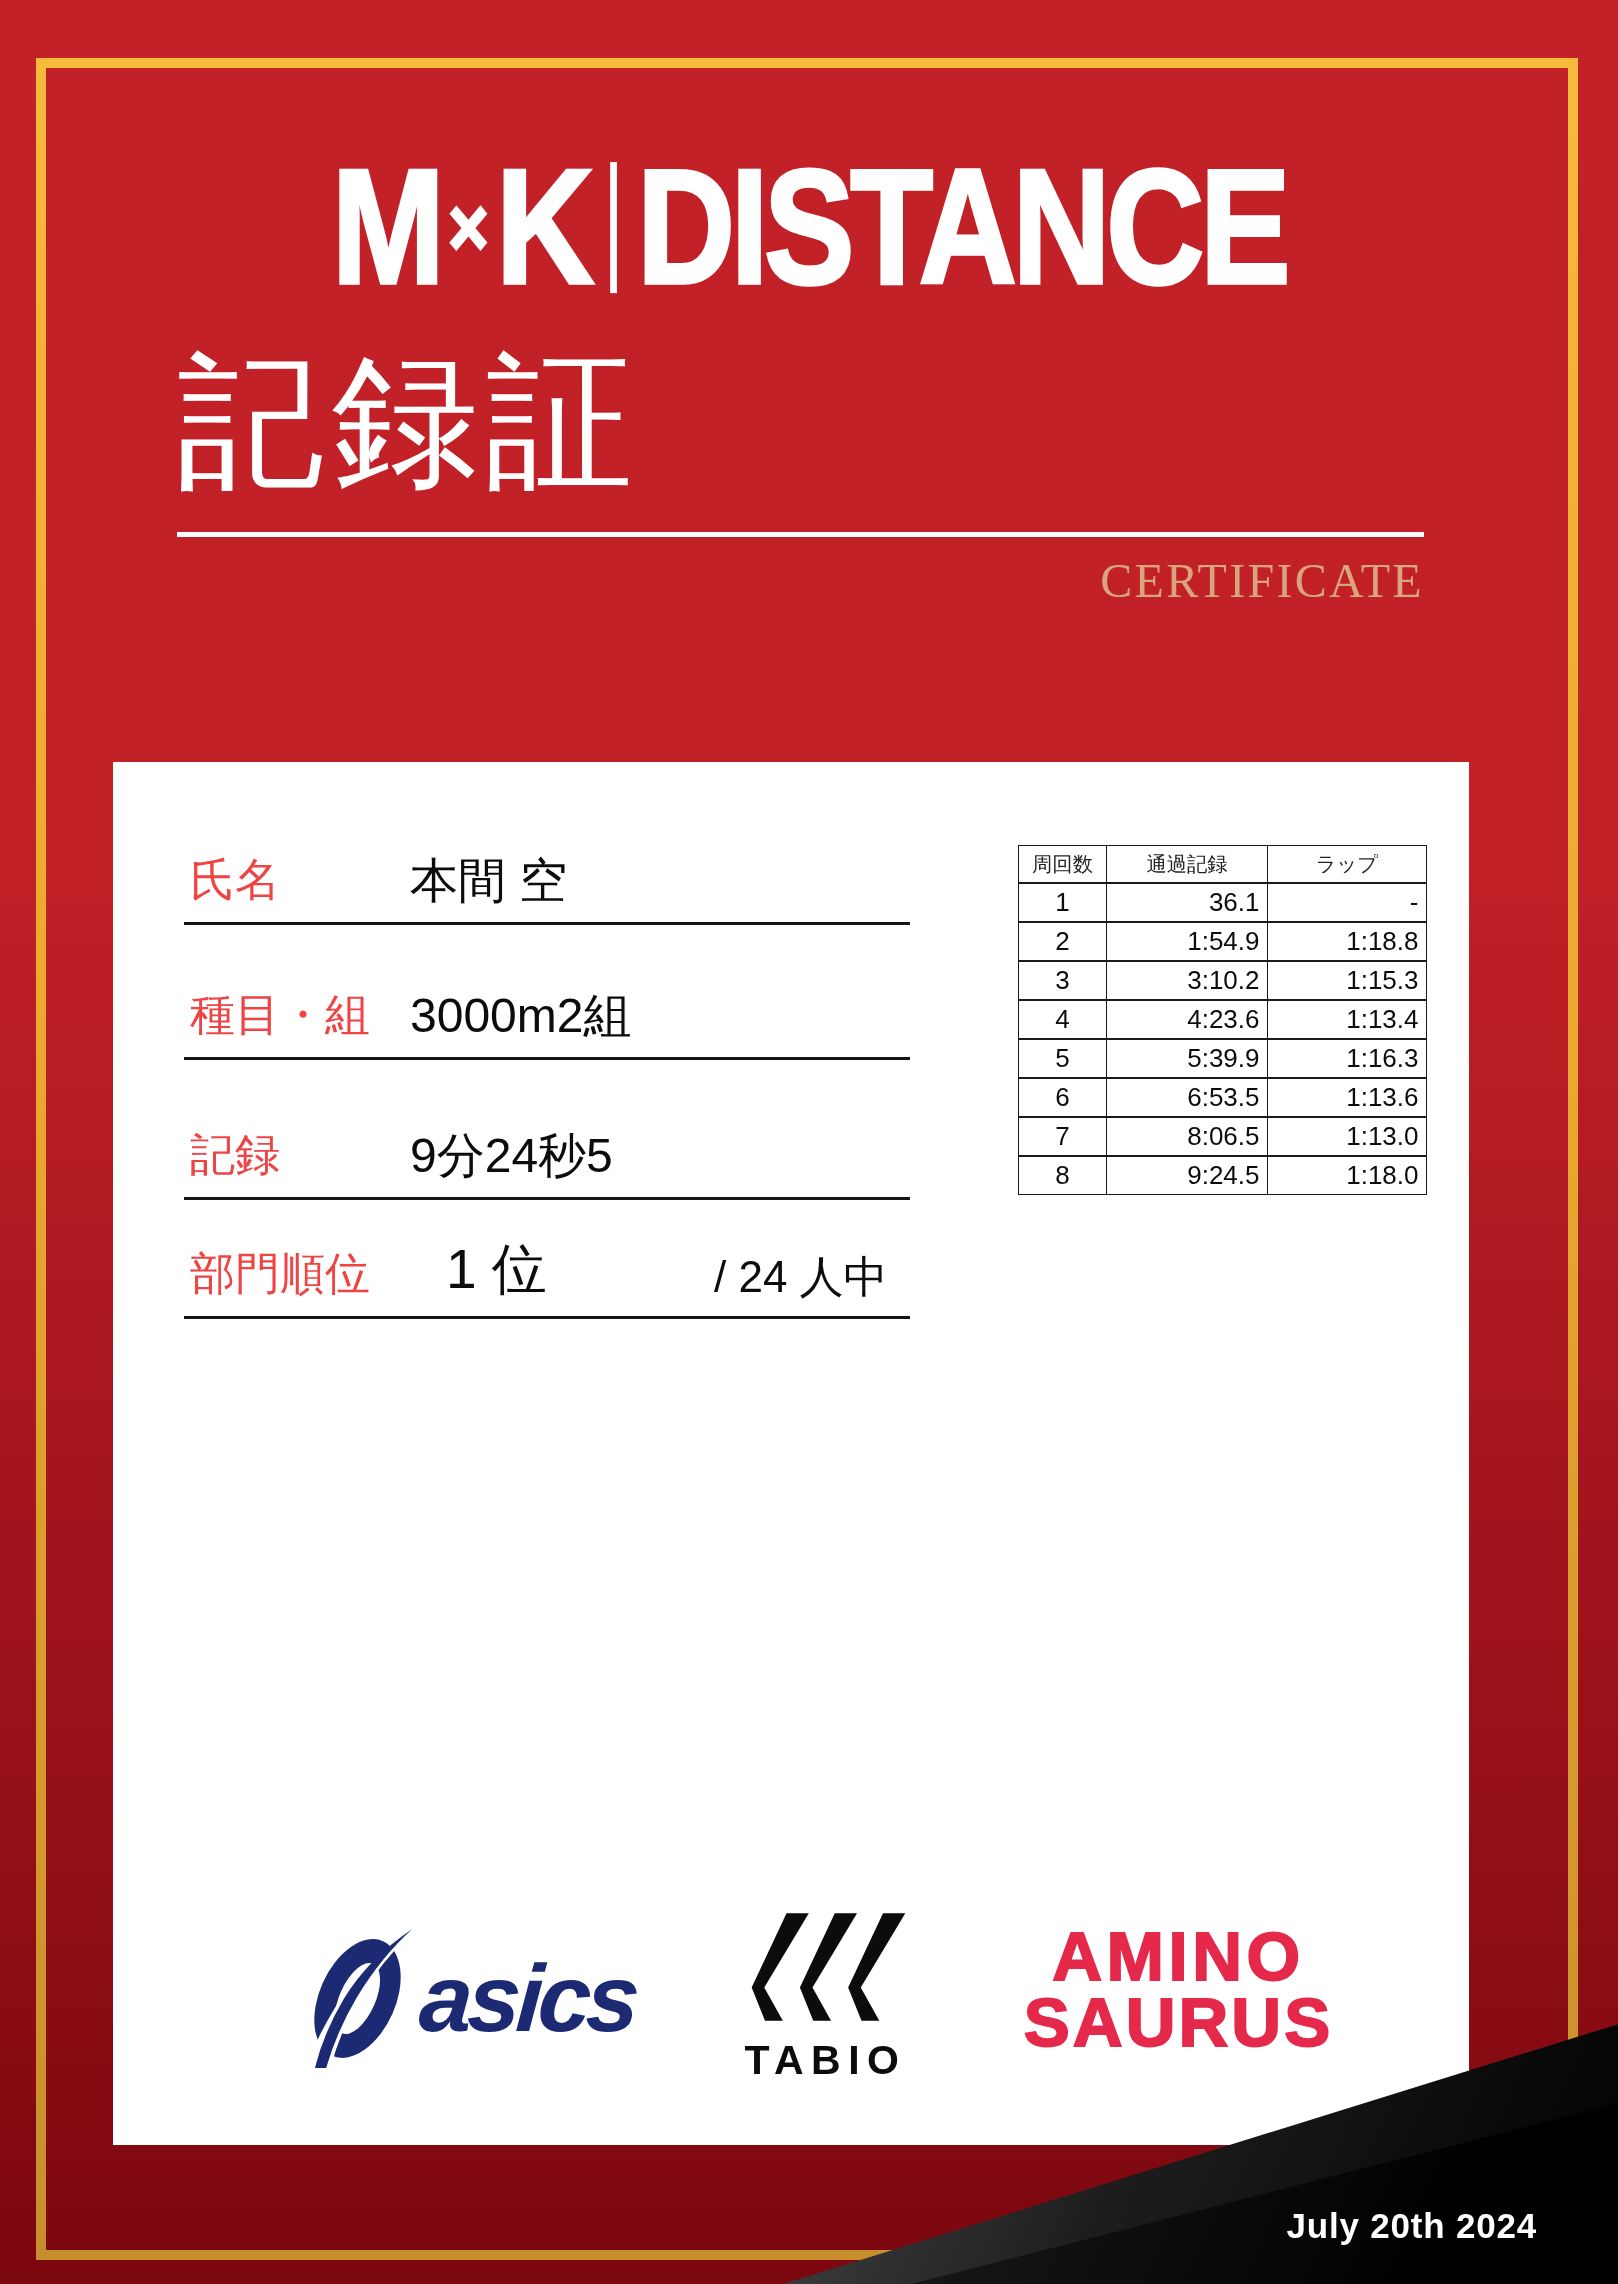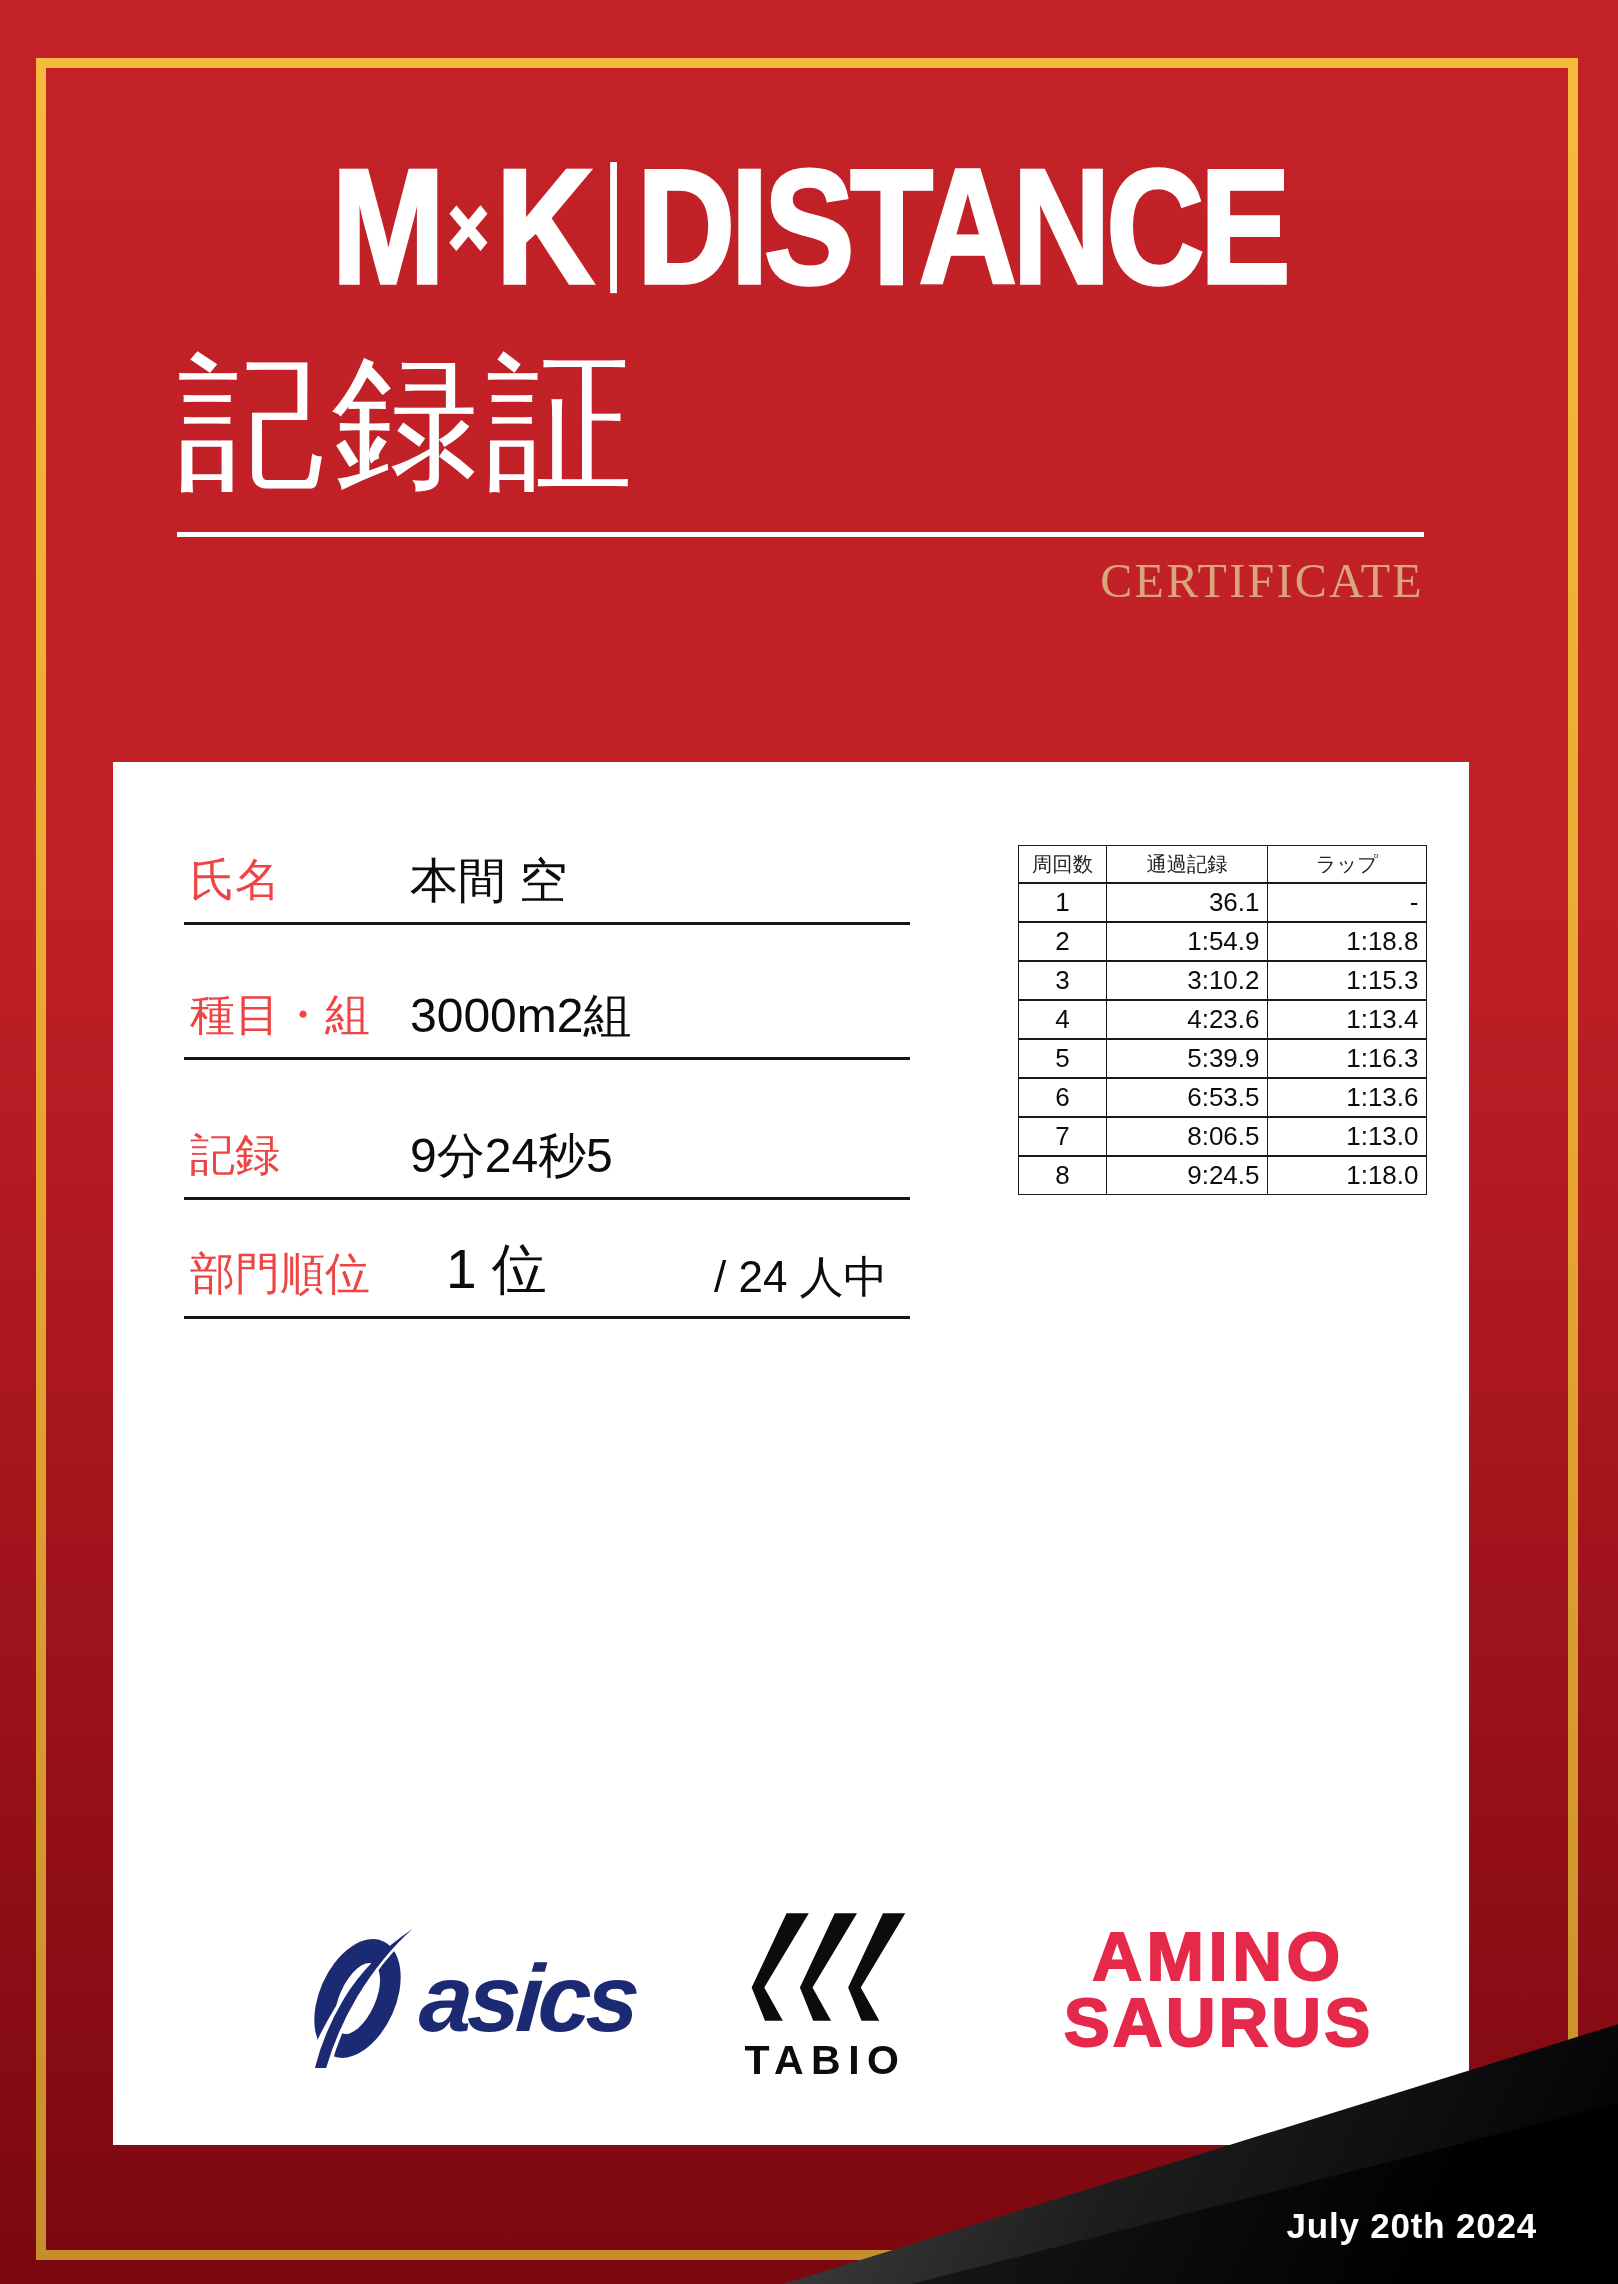--- a/index.html
+++ b/index.html
@@ -15,21 +15,21 @@
   .title-row{position:absolute;left:0;top:157px;width:1618px;display:flex;
     justify-content:center;align-items:center;color:#fff;
     transform:scale(.97,1.16);transform-origin:50% 50%;}
   .title-main{font-size:140px;font-weight:bold;letter-spacing:-4.5px;
     -webkit-text-stroke:3px #fff;line-height:1;}
   .title-times{font-size:72px;font-weight:bold;-webkit-text-stroke:2.3px #fff;
     margin:0 7.5px;line-height:1;}
   .title-bar{width:6.8px;height:113px;background:#fff;margin:0 21px;}
   
   .jp-sub{position:absolute;left:177px;top:342px;color:#fff;
-    font-family:Liberation Sans, sans-serif;font-size:147px;letter-spacing:7.5px;line-height:1.1;}
+    font-family:Liberation Serif, serif;font-size:147px;letter-spacing:7.5px;line-height:1.1;}
   .white-rule{position:absolute;left:177px;top:532px;width:1247px;height:4.5px;background:#fff;}
   .en-sub{position:absolute;left:177px;top:553px;width:1247px;text-align:right;
     font-family:"Liberation Serif",serif;font-size:48px;color:#d9a57c;letter-spacing:2.3px;}
   
   .card{position:absolute;left:113px;top:762px;width:1356px;height:1383px;background:#fff;}
   
   .field-row{position:absolute;left:71px;width:726px;height:90px;border-bottom:3px solid #151515;}
   .field-row .flabel{position:absolute;left:6px;bottom:12px;font-size:45px;color:#ef4444;}
   .field-row .fvalue{position:absolute;left:226px;bottom:9px;font-size:48px;color:#0c0c0c;}
   .field-row .frank{position:absolute;left:262px;bottom:9px;font-size:55px;color:#0c0c0c;margin-top:20px;}
@@ -43,21 +43,21 @@
   .lap-table td{height:35px;font-size:26px;color:#0c0c0c;}
   .col-lap{width:78px;} .col-split{width:151px;} .col-laptime{width:149px;}
   .lap-table td.c0{text-align:center;}
   .lap-table td.c1,.lap-table td.c2{text-align:right;padding-right:7.5px;}
   
   .sponsor-asics{position:absolute;left:188px;top:1165px;height:143px;display:flex;align-items:center;}
   .asics-text{font-size:95px;font-weight:bold;font-style:italic;color:#1b2a72;
     letter-spacing:-4.5px;margin-left:6px;transform:skewX(-4deg);line-height:1;}
   .sponsor-tabio{position:absolute;left:622px;top:1150px;width:181px;text-align:center;}
   .tabio-text{font-size:41px;font-weight:bold;color:#0c0c0c;letter-spacing:7.5px;margin-top:12px;}
-  .sponsor-amino{position:absolute;left:936px;top:1162px;width:339px;text-align:center;
+  .sponsor-amino{position:absolute;left:896px;top:1162px;width:339px;text-align:center;
     color:#e5294a;font-weight:bold;line-height:.96;-webkit-text-stroke:1.9px #e5294a;}
   .amino-l1{font-size:69px;letter-spacing:4.5px;}
   .amino-l2{font-size:69px;letter-spacing:3px;}
   
   .corner-band{position:absolute;left:753px;top:1994px;width:865px;height:290px;z-index:5;}
   .tri-a{position:absolute;inset:0;
     clip-path:polygon(3.5% 100%,100% 10.4%,100% 100%);
     background:linear-gradient(115deg,#4a4a4a 0%,#1d1d1d 45%,#000 100%);}
   .tri-b{position:absolute;inset:0;
     clip-path:polygon(18.3% 100%,100% 37.7%,100% 100%);

